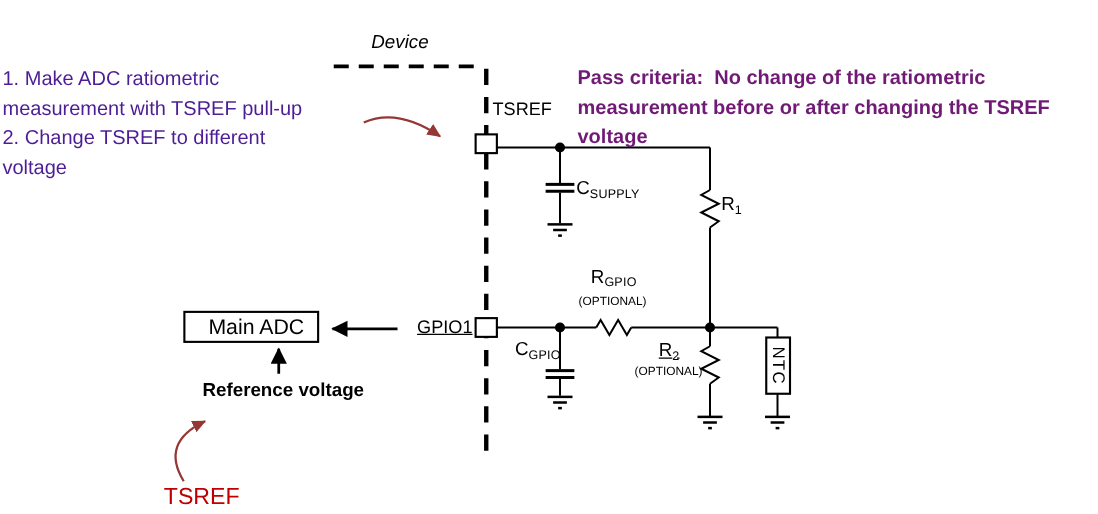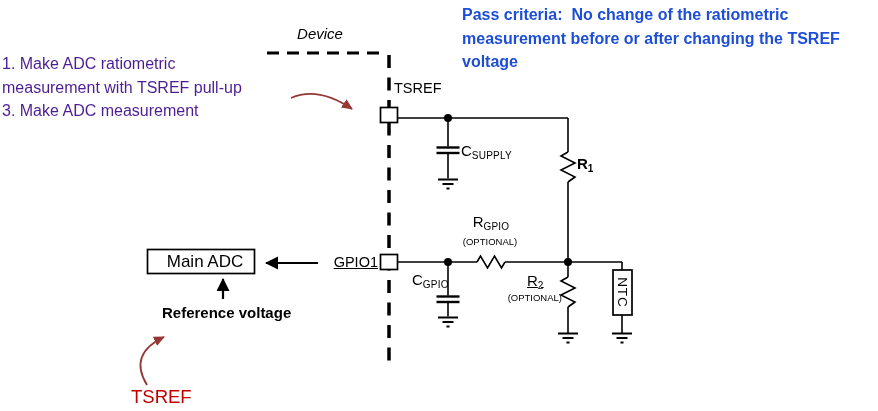--- a/index.html
+++ b/index.html
@@ -24,21 +24,21 @@
   .adc-box-label {
     position:absolute; left:147px; top:249px; width:116px; height:25px;
     display:flex; align-items:center; justify-content:center;
     font-size:17px;
   }
   .refv-label { left:162px; top:304px; font-size:15px;font-weight:bold; }
   .tsref-callout { left:131px; top:386px; font-size:18.5px; }
   .comp { font-size:15px; }
   .comp .sub { font-size:10px; position:relative; top:3px; letter-spacing:0.2px;text-align:right; }
   .c-supply { left:461px; top:142px; }
-  .r1 { left:577px; top:155px;font-weight:bold; }
+  .r1 { left:577px; top:155px; }
   .r-gpio { left:458px; top:213px; width:66px; text-align:center; }
   .opt1 { left:450px; top:236px; width:80px; text-align:center; font-size:9.5px; }
   .c-gpio { left:412px; top:271px; }
   .r2 { left:527px; top:272px;text-decoration:underline; }
   .opt2 { left:498px; top:292px; width:64px; text-align:right; font-size:9.5px; }
   .ntc-label {
     position:absolute; left:602px; top:284px; width:41px; height:17px;
     text-align:center; font-size:13.5px; letter-spacing:1px;
     transform:rotate(90deg); line-height:17px;
   }
@@ -131,24 +131,24 @@
 
     <line x1="318" y1="263" x2="266" y2="263" stroke="#000" stroke-width="2.2" marker-end="url(#arrowBlack)"></line>
     <line x1="223" y1="299" x2="223" y2="279" stroke="#000" stroke-width="2.2" marker-end="url(#arrowBlack)"></line>
 
     <path d="M291,98 Q318,86 352,109" fill="none" stroke-width="1.8" marker-end="url(#arrowRed)" stroke="#953735"></path>
     <path d="M147,385 Q128,354 164,337" fill="none" stroke-width="1.8" marker-end="url(#arrowRed)" stroke="#953735"></path>
   </svg>
 
   <div class="steps" style="color: #4c1d95;">
     <div>1. Make ADC ratiometric measurement with TSREF pull-up</div>
-    <div>3. Make ADC measurement</div>
+    <div>2. Change TSREF to different voltage</div>
   </div>
 
-  <div class="pass" style="color: #1d4ed8;">Pass criteria:  No change of the ratiometric measurement before or after changing the TSREF voltage</div>
+  <div class="pass" style="color: #701a75; margin-top: 48px;">Pass criteria:  No change of the ratiometric measurement before or after changing the TSREF voltage</div>
 
   <div class="txt device-label">Device</div>
   <div class="txt pin-label tsref-pin-label">TSREF</div>
   <div class="txt pin-label gpio-pin-label">GPIO1</div>
   <div class="adc-box-label">Main ADC</div>
   <div class="txt refv-label">Reference voltage</div>
 
   <div class="txt tsref-callout" style="color: rgb(192, 0, 0);">TSREF</div>
 
   <div class="txt comp c-supply"><span>C</span><span class="sub">SUPPLY</span></div>

